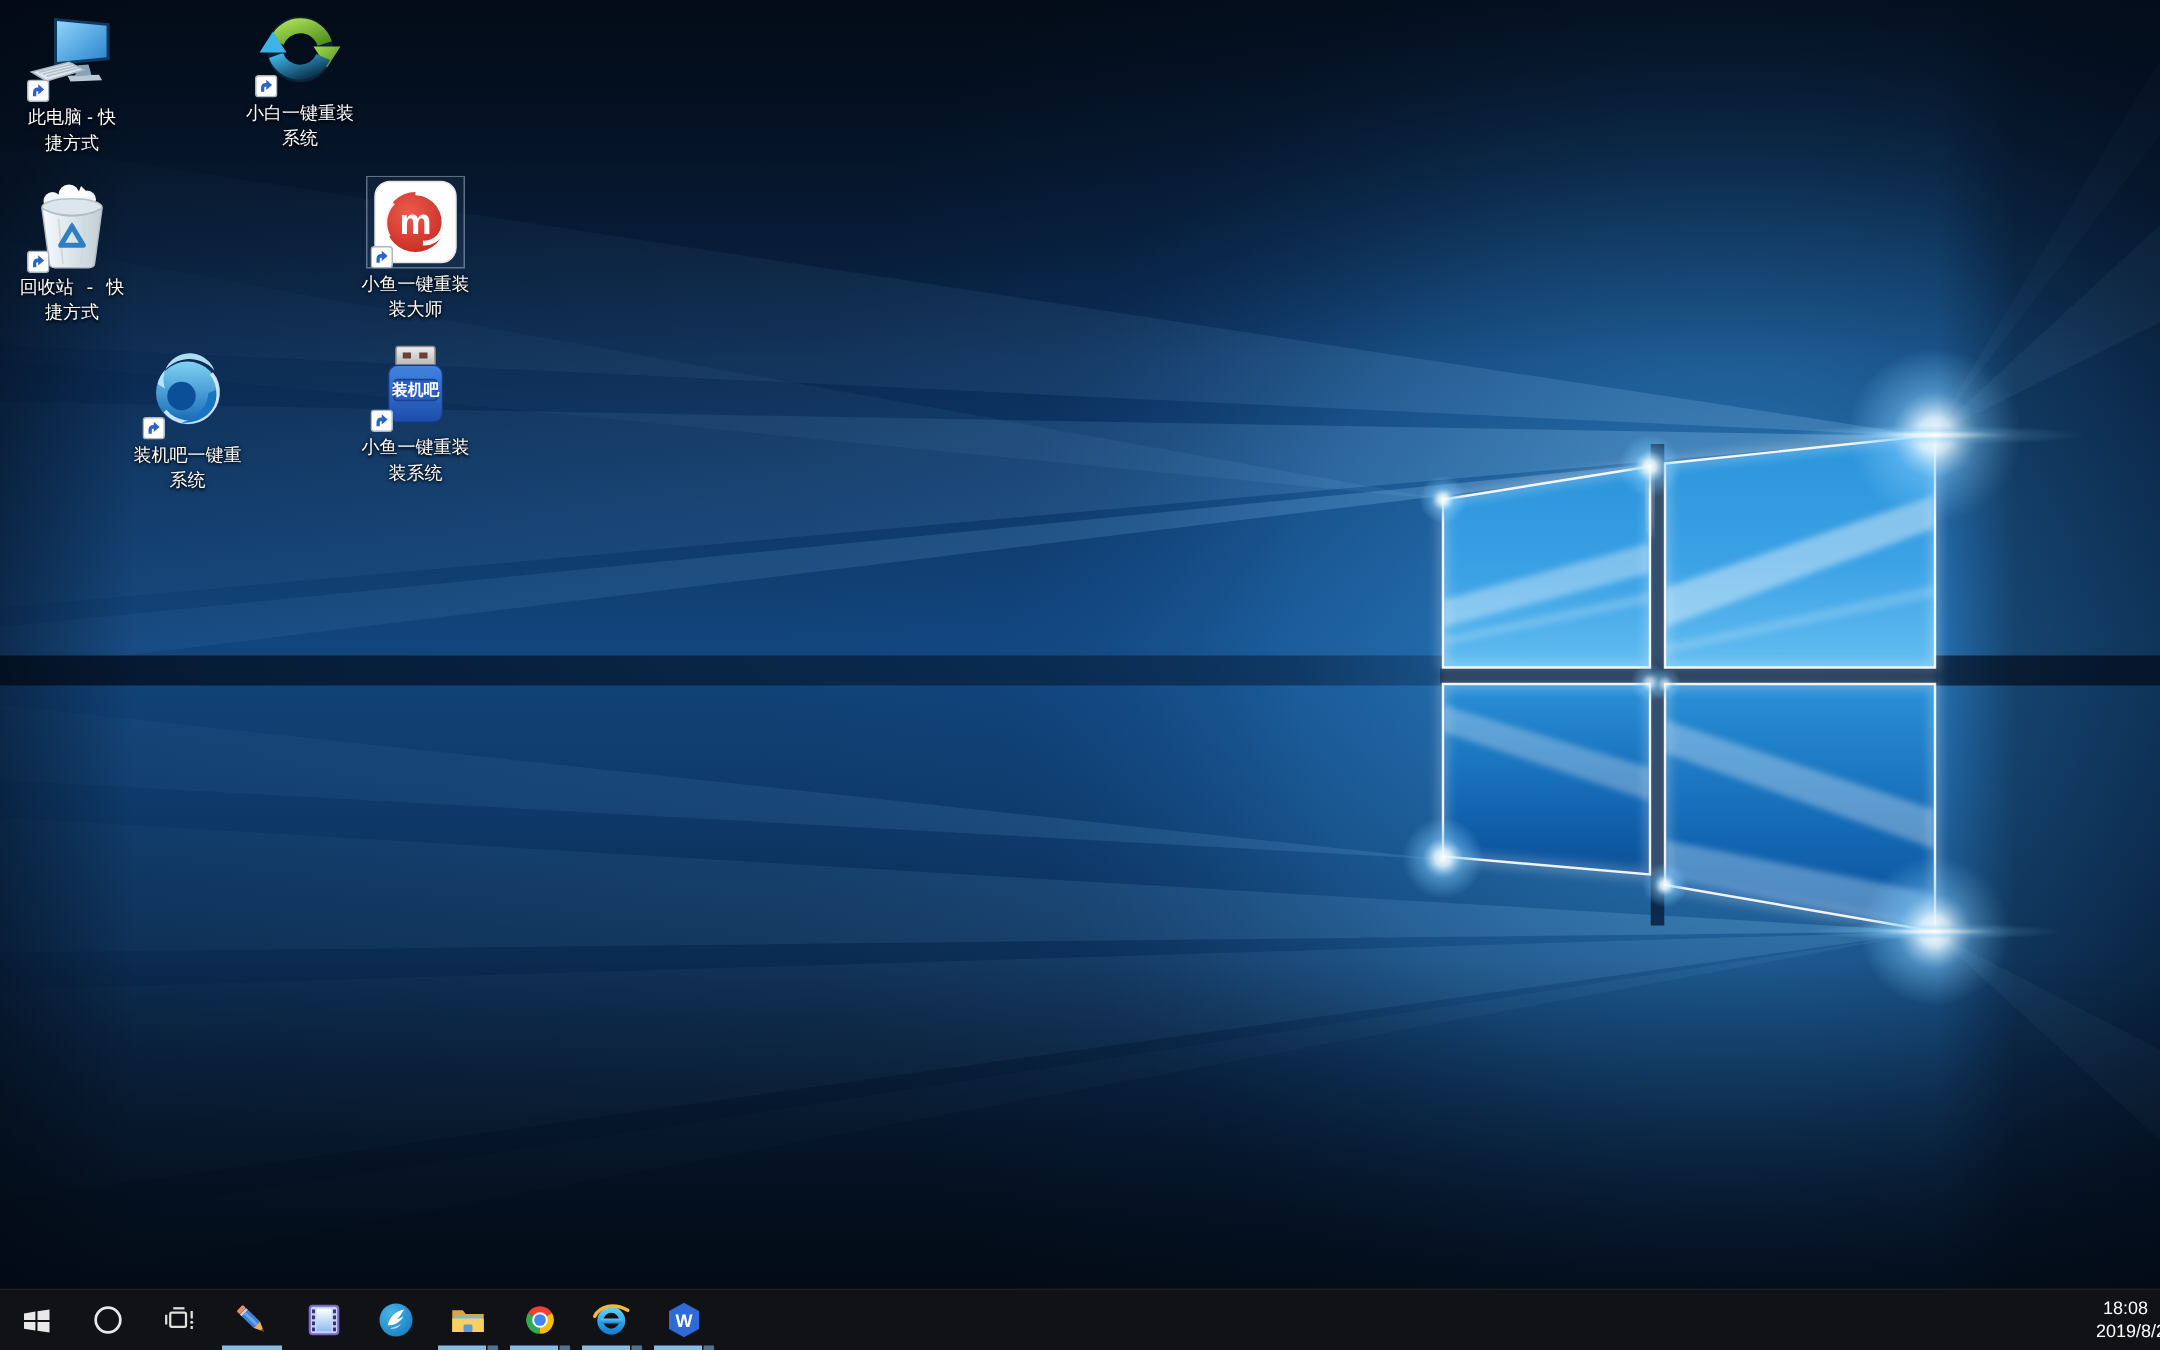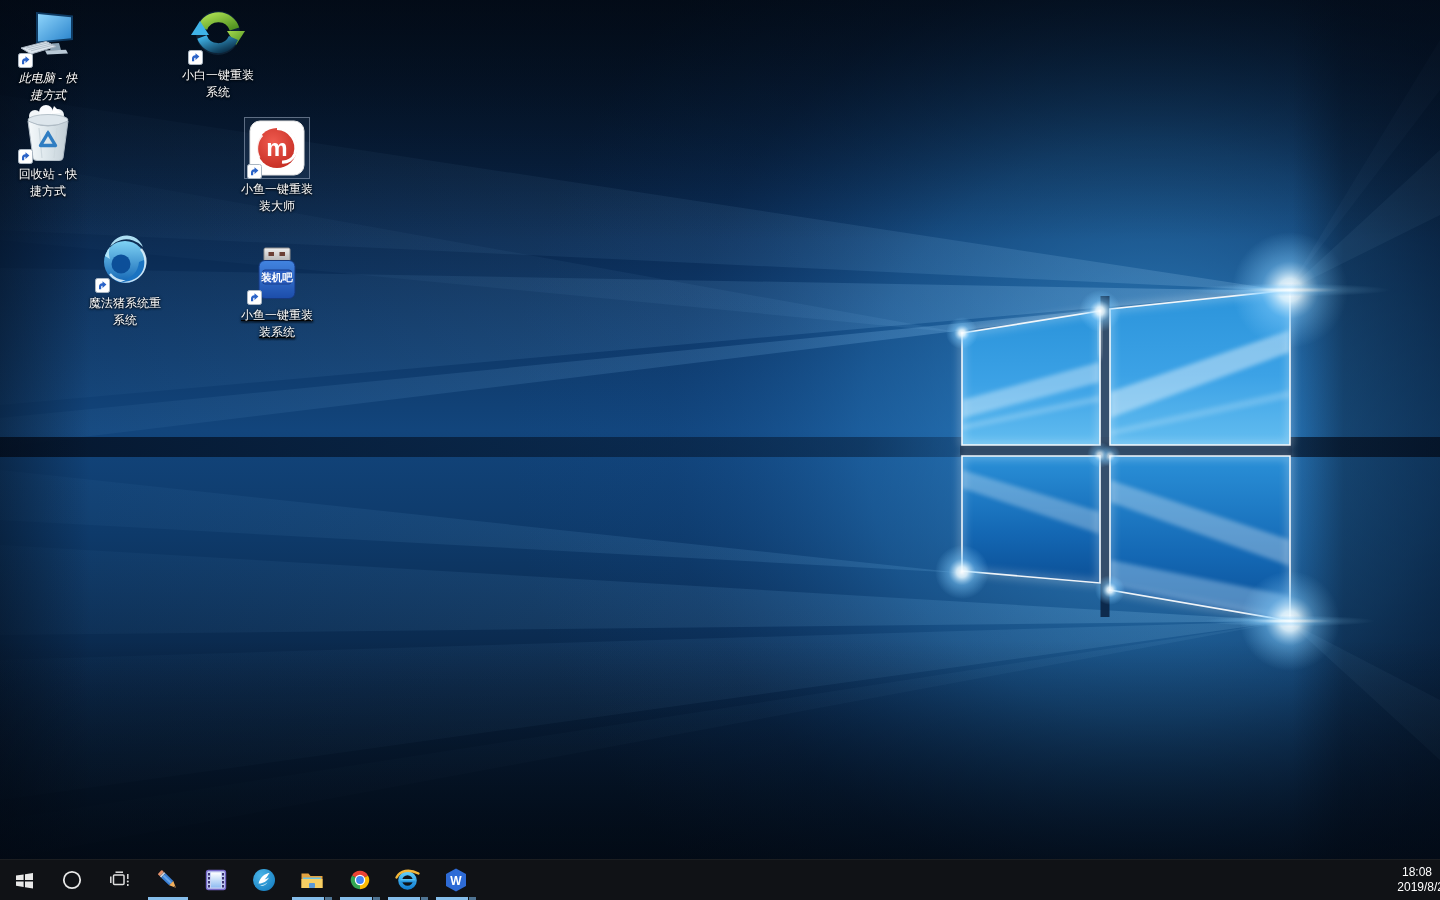--- a/index.html
+++ b/index.html
@@ -12,26 +12,26 @@
   
   .icons{position:absolute;left:0;top:0;right:0;bottom:40px;}
   .desktop-icon{position:absolute;width:78px;display:flex;flex-direction:column;align-items:center;cursor:default;}
   .icon-wrap{width:66px;height:62px;display:flex;align-items:center;justify-content:center;position:relative;}
   .desktop-icon.selected .icon-wrap{box-shadow:inset 0 0 0 1px rgba(190,205,225,.45);background:rgba(140,175,215,.07);}
   .shortcut-badge{position:absolute;left:3px;bottom:0;width:15px;height:15px;}
   .icon-label{margin-top:3px;font-size:12px;line-height:14px;color:#fff;text-align:center;
               text-shadow:0 1px 2px rgba(0,0,0,.95),0 0 3px rgba(0,0,0,.85);white-space:nowrap;}
 
   
-  .pos-0{left:9px;top:6px;font-style:italic;}
-  .pos-1{left:179px;top:3px;align-items:center;}
-  .pos-2{left:9px;top:102px;}
+  .pos-0{left:9px;top:6px;}
+  .pos-1{left:161px;top:3px;align-items:center;}
+  .pos-2{left:9px;top:120px;font-family:Liberation Mono, monospace;}
   .pos-3{left:238px;top:117px;}
   .pos-4{left:86px;top:231px;}
-  .pos-5{left:238px;top:243px;text-decoration:underline;}
+  .pos-5{left:238px;top:226px;}
 
   
   .taskbar{position:absolute;left:0;right:0;bottom:0;height:40px;background:#101216;
            border-top:1px solid rgba(255,255,255,.05);display:flex;align-items:stretch;}
   .tb-btn{width:48px;height:40px;display:flex;align-items:center;justify-content:center;position:relative;flex:none;}
   .underline{position:absolute;bottom:0;left:4px;right:4px;height:3px;display:flex;}
   .underline .main{flex:1;background:#85bdea;}
   .underline .extra{width:7px;background:#4f7493;margin-left:1px;}
   .clock{position:absolute;right:-4px;top:5px;color:#fff;font-size:12px;line-height:15px;text-align:right;width:120px;}
   .clock .time{padding-right:12px;}
@@ -328,21 +328,21 @@
           <circle cx="28" cy="28" r="21" fill="url(#xyG)"></circle>
           <path d="M8,22 A22,22 0 0 1 46,13 A17,17 0 0 0 13,25 Z" fill="#b5e8fb" opacity=".95"></path>
           <circle cx="24" cy="30" r="9.5" fill="#0c4f99"></circle>
           <path d="M13,40 A19,19 0 0 0 44,15" stroke="#e4f6ff" stroke-width="2.4" fill="none" opacity=".85"></path>
           <path d="M47,26 C49,38 40,48 24,48 C35,44 41,38 42,28 Z" fill="#1a73c2"></path>
         </svg>
         <svg class="shortcut-badge">
             <use href="#scA"></use>
           </svg>
       </div>
-      <div class="icon-label">魔法猪系统重</div>
+      <div class="icon-label">装机吧一键重</div>
       <div class="icon-label">系统</div>
     </div>
 
     <div class="desktop-icon pos-5">
       <div class="icon-wrap">
         <svg width="58" height="58" viewBox="0 0 58 58">
           <defs>
             <linearGradient id="zjbMetal" x1="0" y1="0" x2="0" y2="1">
               <stop offset="0" stop-color="#efefef"></stop>
                 <stop offset="1" stop-color="#b5b5b5"></stop>

